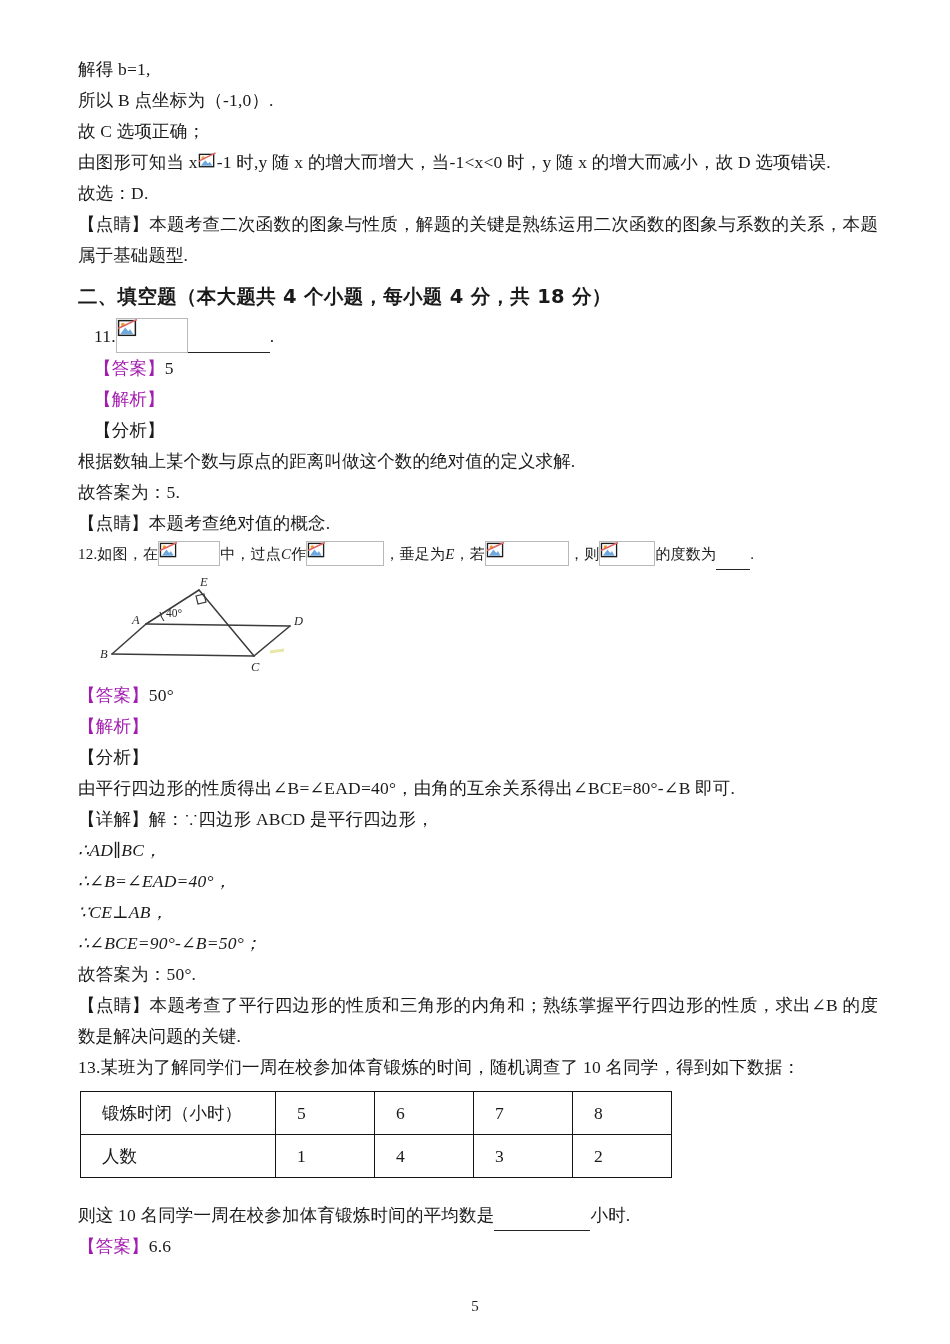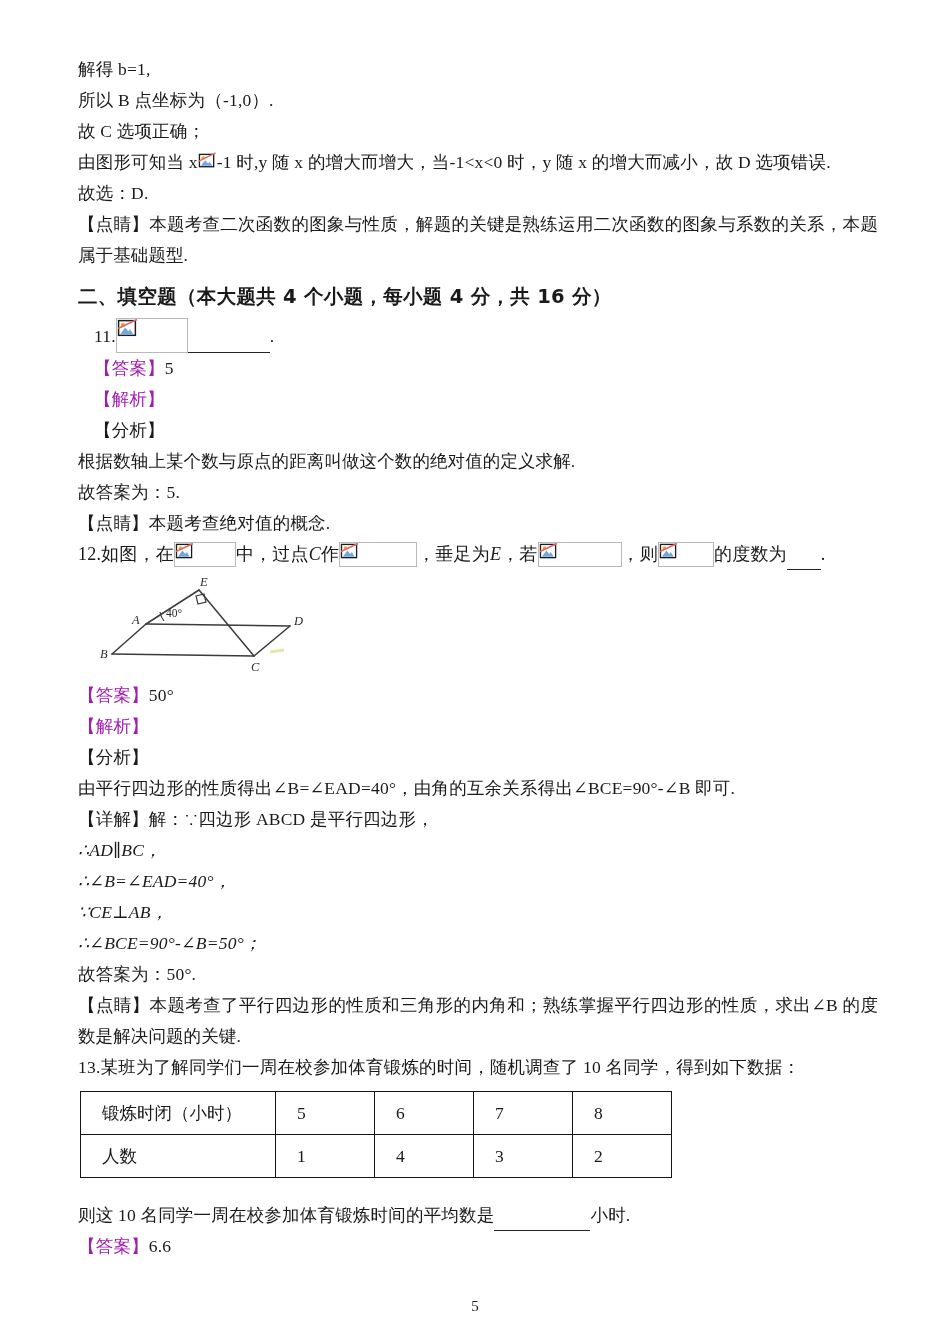--- a/index.html
+++ b/index.html
@@ -132,42 +132,42 @@
       <span>由图形可知当 x</span><span class="ph ph-inline"><svg class="ico" viewBox="0 0 20 20">
         <rect x="1.5" y="2.5" width="15" height="13" fill="#ffffff" stroke="#1c1c1c" stroke-width="1.4"></rect>
         <circle cx="5.4" cy="6.2" r="1.8" fill="#f0a22e"></circle>
         <path d="M3 14.5 L7.6 8.6 L10.6 12.2 L12.3 10.2 L15.2 14.5 Z" fill="#6fa8dc"></path>
         <line x1="1" y1="9.5" x2="18.5" y2="1" stroke="#e06666" stroke-width="1.5"></line>
       </svg></span><span>-1 时,y 随 x 的增大而增大，当-1&lt;x&lt;0 时，y 随 x 的增大而减小，故 D 选项错误.</span>
     </div>
     <div class="line">故选：D.</div>
     <div class="para">【点睛】本题考查二次函数的图象与性质，解题的关键是熟练运用二次函数的图象与系数的关系，本题属于基础题型.</div>
 
-    <div class="sec-title">二、填空题（本大题共 4 个小题，每小题 4 分，共 16 分）</div>
+    <div class="sec-title">二、填空题（本大题共 4 个小题，每小题 4 分，共 18 分）</div>
 
     <div class="line indent" style="margin-top:4px;">
       <span>11.</span><span class="ph" style="width:72px;height:35px;vertical-align:-11px;"><svg class="ico" viewBox="0 0 20 18" style="width:21px;height:19px;">
         <rect x="1.5" y="1.5" width="16" height="14" fill="#ffffff" stroke="#1c1c1c" stroke-width="1.4"></rect>
         <circle cx="5.6" cy="5.4" r="1.9" fill="#f0a22e"></circle>
         <path d="M3 14.5 L7.8 8 L10.8 11.6 L12.5 9.6 L15.5 14.5 Z" fill="#6fa8dc"></path>
         <line x1="1" y1="9" x2="19" y2="0.5" stroke="#e06666" stroke-width="1.6"></line>
       </svg></span><span class="fill" style="width:82px;height:14px;"></span><span>.</span>
     </div>
     <div class="line indent">
       <span class="blue">【答案】</span><span>5</span>
     </div>
     <div class="line indent blue">【解析】</div>
     <div class="line indent">【分析】</div>
     <div class="para">根据数轴上某个数与原点的距离叫做这个数的绝对值的定义求解.</div>
     <div class="line">故答案为：5.</div>
     <div class="line">
       <span>【点睛】</span><span>本题考查绝对值的概念.</span>
     </div>
 
-    <div class="line" style="font-size:18px;">
+    <div class="line" style="font-size:15px;">
       <span>12.</span><span>如图，在</span><span class="ph" style="width:62px;height:25px;vertical-align:-7px;"><svg class="ico" viewBox="0 0 20 18" style="width:19px;height:17px;">
         <rect x="1.5" y="1.5" width="16" height="14" fill="#ffffff" stroke="#1c1c1c" stroke-width="1.4"></rect>
         <circle cx="5.6" cy="5.4" r="1.9" fill="#f0a22e"></circle>
         <path d="M3 14.5 L7.8 8 L10.8 11.6 L12.5 9.6 L15.5 14.5 Z" fill="#6fa8dc"></path>
         <line x1="1" y1="9" x2="19" y2="0.5" stroke="#e06666" stroke-width="1.6"></line>
       </svg></span><span>中，过点</span><span class="it">C</span><span>作</span><span class="ph" style="width:78px;height:25px;vertical-align:-7px;"><svg class="ico" viewBox="0 0 20 18" style="width:19px;height:17px;">
         <rect x="1.5" y="1.5" width="16" height="14" fill="#ffffff" stroke="#1c1c1c" stroke-width="1.4"></rect>
         <circle cx="5.6" cy="5.4" r="1.9" fill="#f0a22e"></circle>
         <path d="M3 14.5 L7.8 8 L10.8 11.6 L12.5 9.6 L15.5 14.5 Z" fill="#6fa8dc"></path>
         <line x1="1" y1="9" x2="19" y2="0.5" stroke="#e06666" stroke-width="1.6"></line>
@@ -215,21 +215,21 @@
         </g>
         <text x="72" y="41" font-family="Liberation Serif, serif" font-size="11.5" fill="#2b2b2b">40°</text>
       </svg>
     </div>
 
     <div class="line">
       <span class="blue">【答案】</span><span>50°</span>
     </div>
     <div class="line blue">【解析】</div>
     <div class="line">【分析】</div>
-    <div class="line">由平行四边形的性质得出∠B=∠EAD=40°，由角的互余关系得出∠BCE=90°-∠B 即可.</div>
+    <div class="line">由平行四边形的性质得出∠B=∠EAD=40°，由角的互余关系得出∠BCE=80°-∠B 即可.</div>
     <div class="line">
       <span>【详解】</span><span class="it" style="font-style:normal;">解：∵四边形 ABCD 是平行四边形，</span>
     </div>
     <div class="line it">∴AD∥BC，</div>
     <div class="line it">∴∠B=∠EAD=40°，</div>
     <div class="line it">∵CE⊥AB，</div>
     <div class="line it">∴∠BCE=90°-∠B=50°；</div>
     <div class="line">故答案为：50°.</div>
     <div class="para">
       <span>【点睛】</span><span>本题考查了平行四边形的性质和三角形的内角和；熟练掌握平行四边形的性质，求出∠B 的度数是解决问题的关键.</span>

